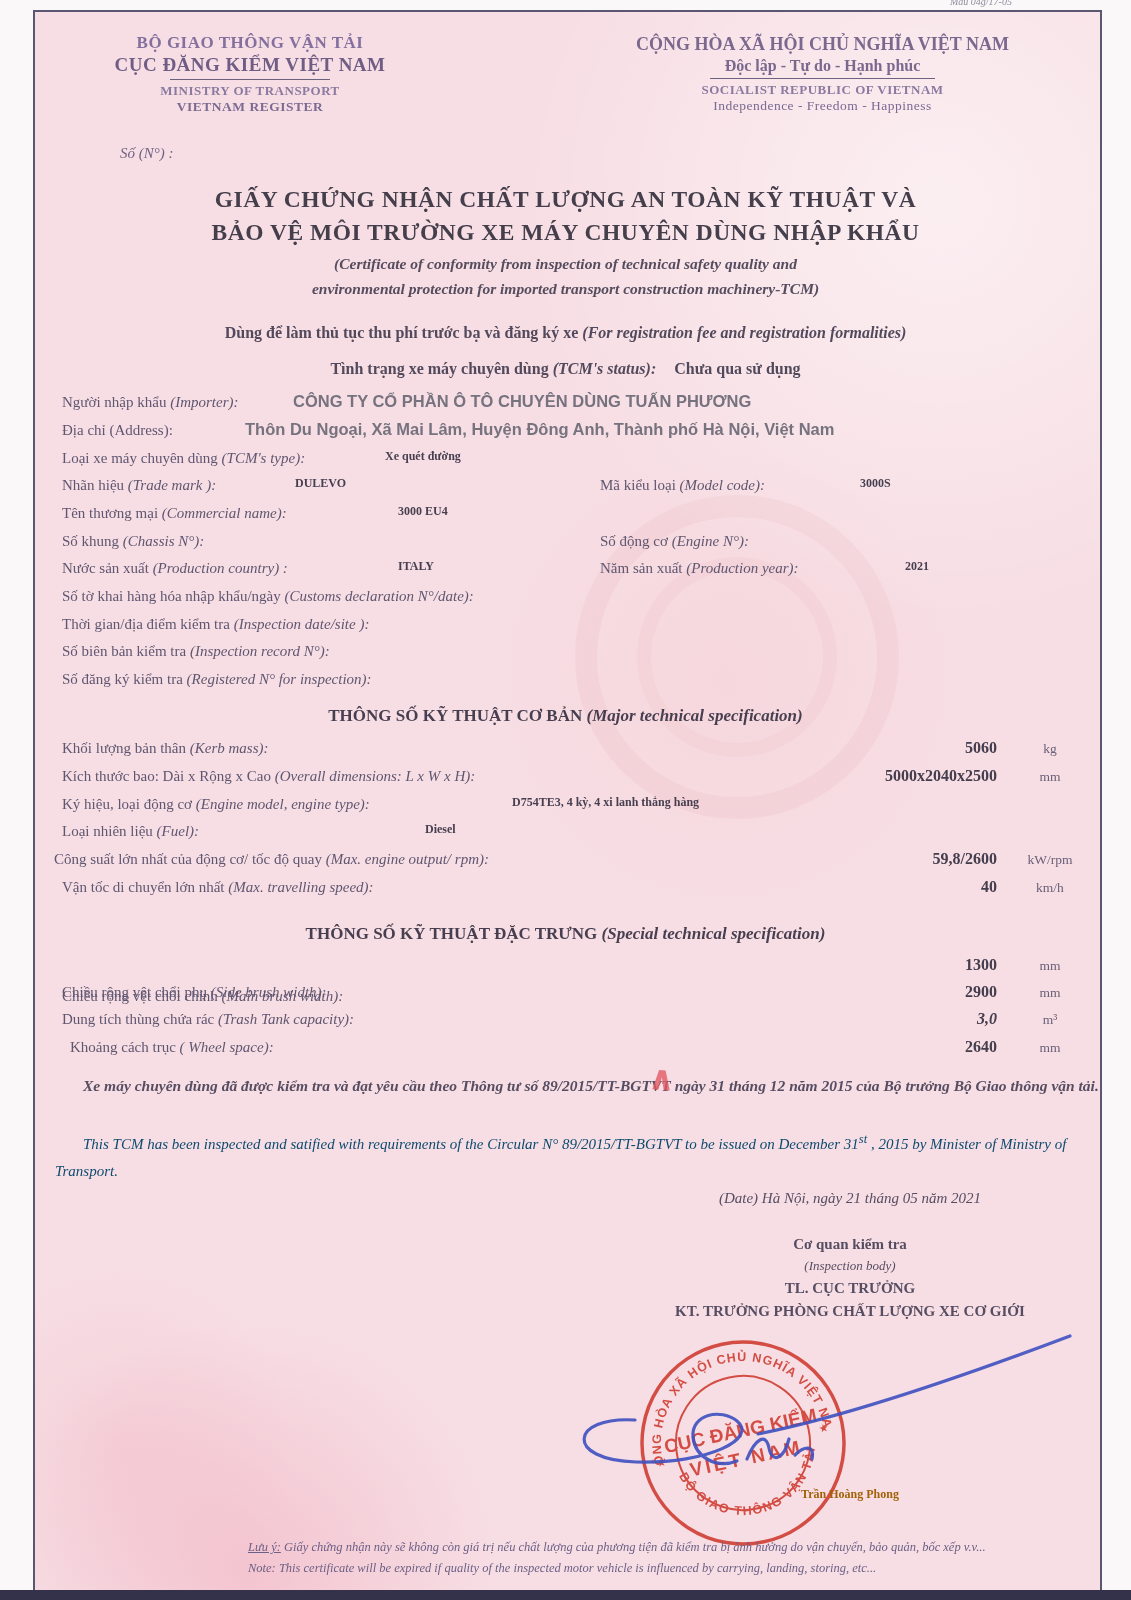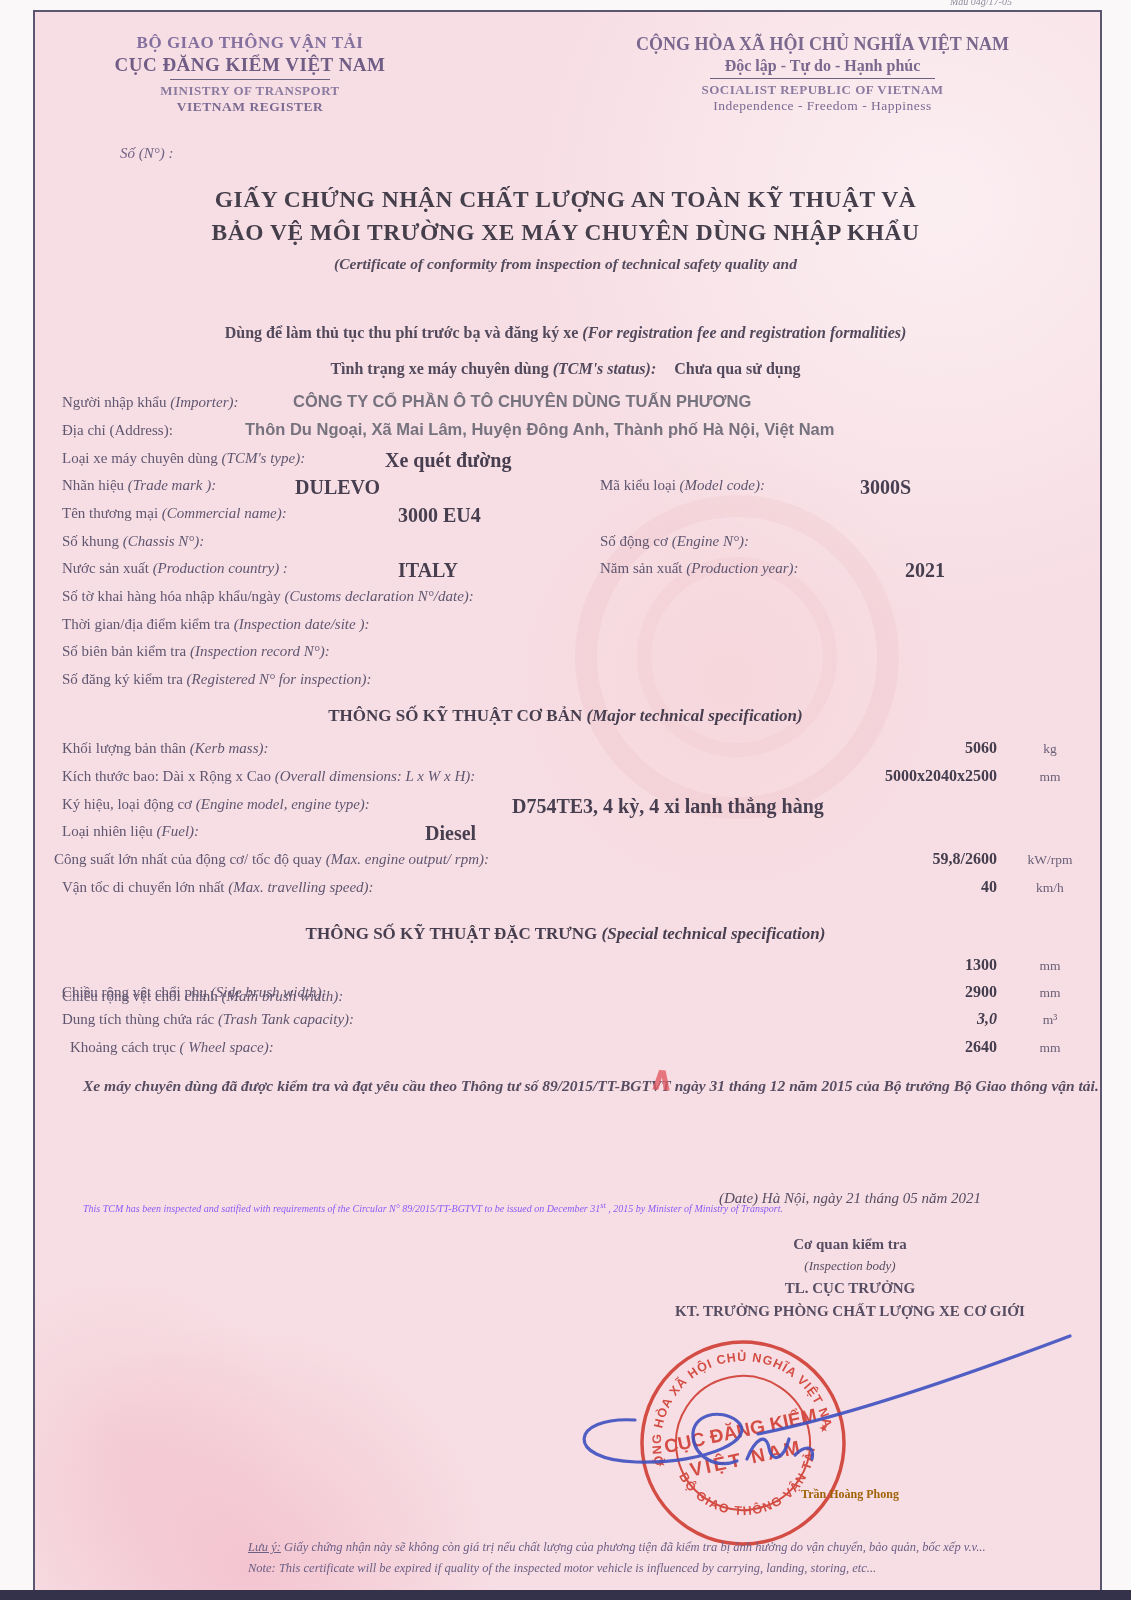--- a/index.html
+++ b/index.html
@@ -33,31 +33,31 @@
   .so-line{font-size:15px;font-style:italic;color:#6f6283;}
   
   .title-l{width:1131px;text-align:center;font-size:23.5px;font-weight:bold;color:#453f4c;letter-spacing:.5px;}
   .title-sub{width:1131px;text-align:center;font-size:15.5px;font-weight:bold;font-style:italic;color:#554c5e;}
   .centerline{width:1131px;text-align:center;font-size:16px;color:#584f62;}
   .centerline b{color:#524a5c;}
   .centerline i{font-style:italic;}
   
   .row{font-size:15px;color:#5f5670;white-space:nowrap;}
   .row i{font-style:italic;}
-  .val{font-weight:bold;color:#473f50;font-size:20px;white-space:nowrap;}
+  .val{font-weight:bold;color:#473f50;font-size:12px;white-space:nowrap;}
   .sansval{font-family:"Liberation Sans", sans-serif;font-weight:bold;color:#76727e;font-size:16.5px;white-space:nowrap;}
   .sec-title{width:1131px;text-align:center;font-size:17px;font-weight:bold;color:#473f50;}
   .sec-title i{font-style:italic;}
   .spec-val{position:absolute;left:697px;width:300px;text-align:right;font-weight:bold;color:#443d4d;font-size:16px;}
   .spec-unit{position:absolute;left:1000px;width:100px;text-align:center;font-size:13.5px;color:#6a6078;}
   
   .decl-vn{position:absolute;left:55px;top:1072px;width:1048px;font-size:15.5px;font-weight:bold;font-style:italic;
     color:#564d62;line-height:28px;text-indent:28px;}
-  .decl-en{position:absolute;left:55px;top:1192px;width:1030px;font-size:10px;font-style:italic;
-    color:#8b5cf6;line-height:27px;text-indent:28px;}
+  .decl-en{position:absolute;left:55px;top:1126px;width:1030px;font-size:15px;font-style:italic;
+    color:#0c4a6e;line-height:27px;text-indent:28px;}
   .red-mark{position:absolute;left:648px;top:1058px;font-size:34px;color:rgba(226,90,100,.8);
     font-family:"DejaVu Sans", sans-serif;transform:rotate(4deg);font-weight:bold;}
   .sign-col{position:absolute;left:590px;width:520px;text-align:center;color:#564d62;}
   .stamp-svg{position:absolute;left:637px;top:1337px;transform:rotate(-12deg);opacity:.88;}
   .sig-svg{position:absolute;left:540px;top:1318px;}
   .foot{position:absolute;left:248px;width:870px;font-size:12.5px;font-style:italic;color:#6b5f85;line-height:1.7;}
   .foot u{text-decoration:underline;}
   .bottom-bar{position:absolute;left:0;top:1590px;width:1131px;height:10px;background:#34324a;}
 </style>
 </head>
@@ -82,20 +82,21 @@
     <div class="hrule" style="width:225px;"></div>
     <div class="hl3">SOCIALIST REPUBLIC OF VIETNAM</div>
     <div class="hl4" style="font-weight:normal;">Independence - Freedom - Happiness</div>
   </div>
 
   <div class="abs so-line" style="left:120px;top:145px;">Số (N°) :</div>
 
   <div class="abs title-l" style="top:186px;">GIẤY CHỨNG NHẬN CHẤT LƯỢNG AN TOÀN KỸ THUẬT VÀ</div>
   <div class="abs title-l" style="top:219px;">BẢO VỆ MÔI TRƯỜNG XE MÁY CHUYÊN DÙNG NHẬP KHẨU</div>
   <div class="abs title-sub" style="top:255px;">(Certificate of conformity from inspection of technical safety quality and</div>
+  <div class="abs title-sub" style="top:280px;">environmental protection for imported transport construction machinery-TCM)</div>
 
   <div class="abs centerline" style="top:324px;">
     <b>Dùng để làm thủ tục thu phí trước bạ và đăng ký xe </b><b><i>(For registration fee and registration formalities)</i></b>
   </div>
   <div class="abs centerline" style="top:360px;">
     <b>Tình trạng xe máy chuyên dùng </b><b><i>(TCM's status):</i></b>
     <b style="margin-left:14px;">Chưa qua sử dụng</b>
   </div>
 
   <div class="abs row" style="left:62px;top:394px;"><span>Người nhập khẩu </span><i>(Importer):</i></div>

